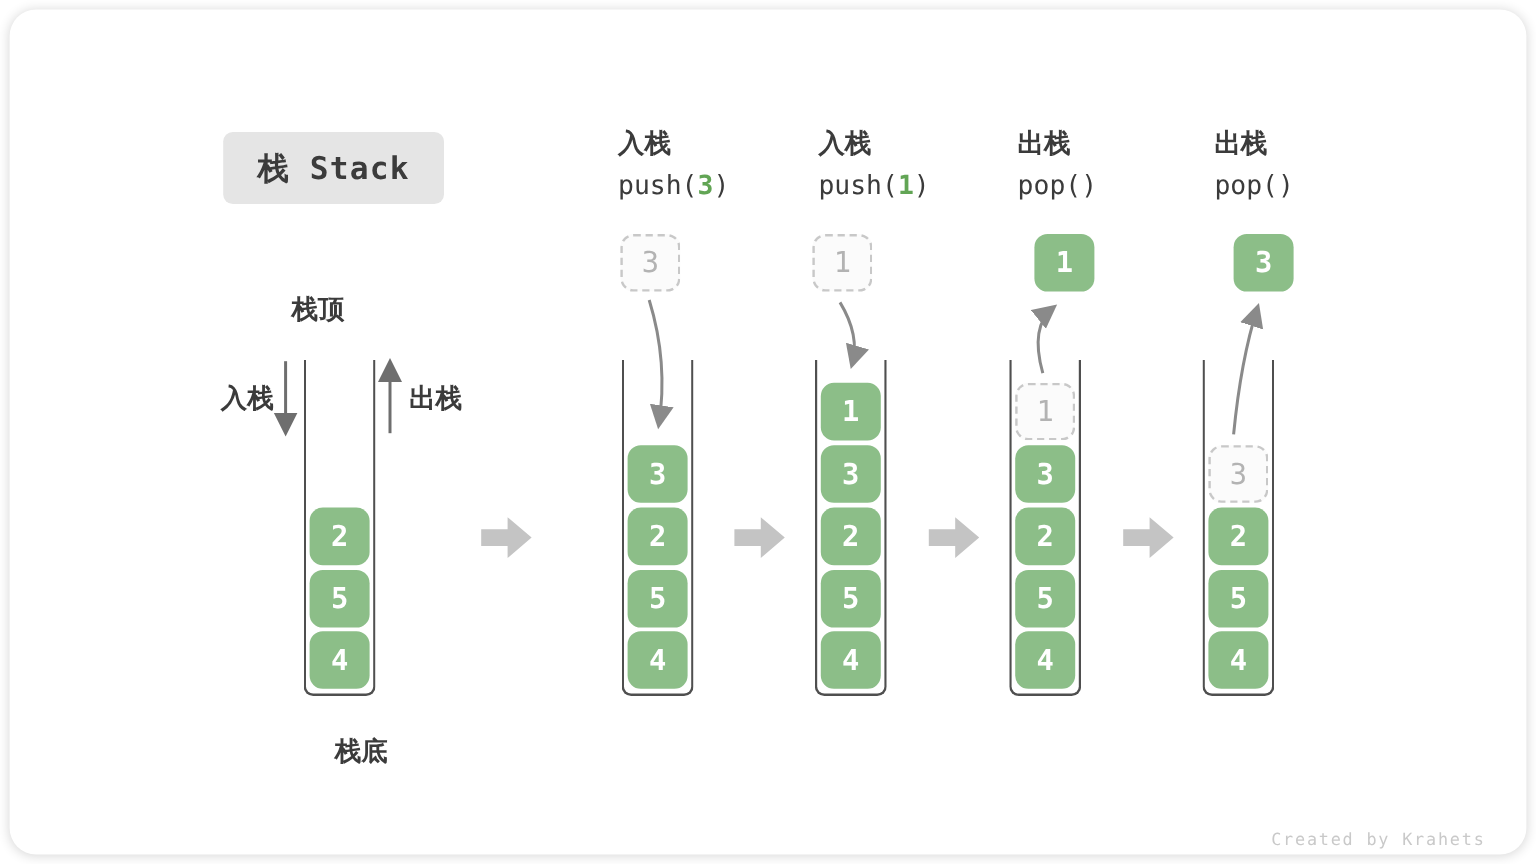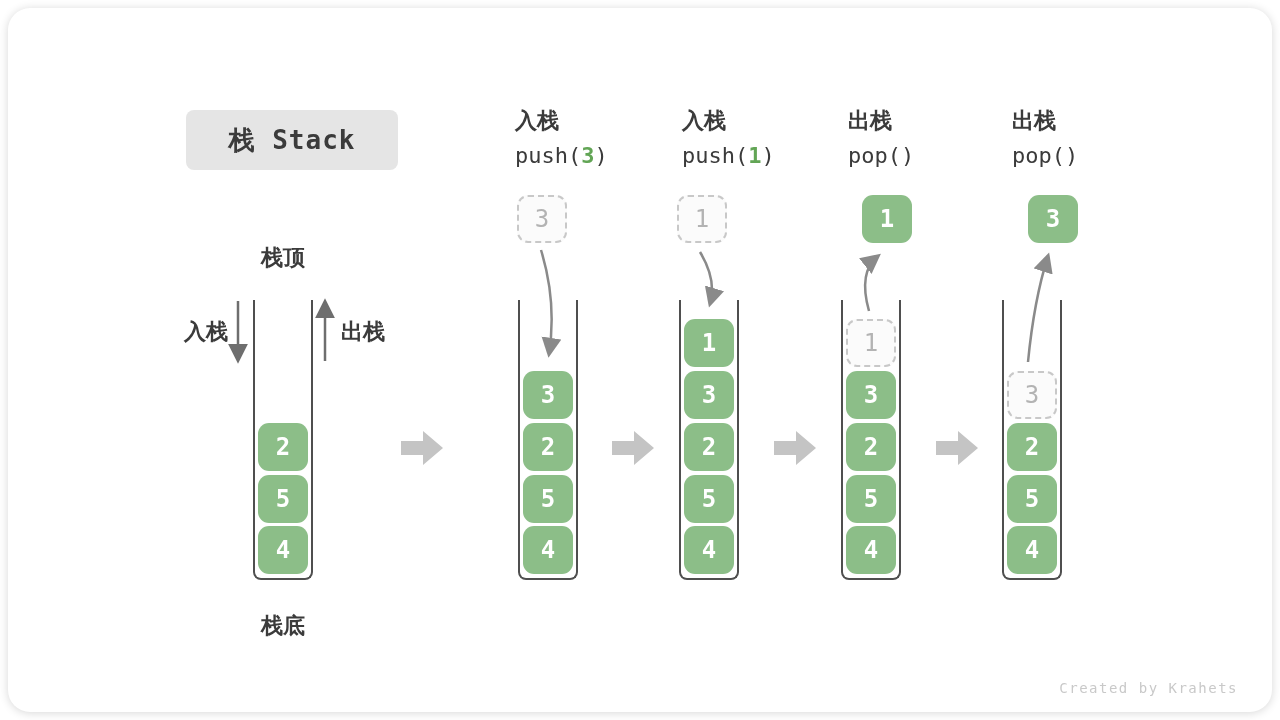--- a/index.html
+++ b/index.html
@@ -5,41 +5,41 @@
   :root{
     --green:#8CBE88; --code-green:#62A555; --ink:#3B3B3B; --wall:#4F4F4F;
     --arrow:#8A8A8A; --arrow-dark:#6E6E6E; --block:#C4C4C4;
     --ghost-border:#C8C8C8; --ghost-bg:#FBFBFB; --ghost-text:#B3B3B3;
     --title-bg:#E5E5E5; --watermark:#C9C9C9;
   }
   html,body{margin:0;padding:0;width:1280px;height:720px;background:#fff;overflow:hidden;
     font-family:"DejaVu Sans","Liberation Sans",sans-serif;}
   .card{position:absolute;left:8px;top:8px;right:8px;bottom:8px;background:#ffffff;
     border-radius:22px;box-shadow:0 1px 10px rgba(0,0,0,0.16);}
-  .title-box{position:absolute;left:186px;top:110px;width:212px;height:60px;background:var(--title-bg);
+  .title-box{position:absolute;left:186px;top:110px;width:184px;height:60px;background:var(--title-bg);
     border-radius:8px;display:flex;align-items:center;justify-content:center;
     font:600 26px "DejaVu Sans Mono","Liberation Mono",monospace;color:var(--ink);letter-spacing:1px;}
   .op{position:absolute;top:108px;}
   .op-zh{font-weight:700;font-size:22px;color:var(--ink);line-height:26px;}
   .op-code{margin-top:8px;font:400 22px "DejaVu Sans Mono","Liberation Mono",monospace;color:var(--ink);line-height:28px;text-align:center;}
   .op-code .arg{color:var(--code-green);font-weight:700;}
   .zh-label{position:absolute;font-weight:700;font-size:22px;color:var(--ink);}
   .well{position:absolute;top:300px;width:60px;height:280px;box-sizing:border-box;
     border-left:2px solid var(--wall);border-right:2px solid var(--wall);border-bottom:2px solid var(--wall);
     border-radius:0 0 8px 8px;background:transparent;}
   .box{position:absolute;width:50px;height:48px;box-sizing:border-box;border-radius:11px;
     background:var(--green);color:#fff;display:flex;align-items:center;justify-content:center;
     font:700 24px "DejaVu Sans Mono","Liberation Mono",monospace;}
   .box.ghost{background:var(--ghost-bg);border:2px dashed var(--ghost-border);color:var(--ghost-text);font-weight:400;}
   .overlay{position:absolute;left:0;top:0;pointer-events:none;}
   .thin-arrow{fill:none;stroke:var(--arrow);stroke-width:2.5px;}
   .thin-arrow.dark{stroke:var(--arrow-dark);}
   .block-arrow{fill:var(--block);}
   #ah path{fill:var(--arrow);} #ahd path{fill:var(--arrow-dark);}
-  .watermark{position:absolute;right:42px;bottom:24px;font:400 14px "DejaVu Sans Mono","Liberation Mono",monospace;
+  .watermark{position:absolute;right:42px;bottom:12px;font:400 14px "DejaVu Sans Mono","Liberation Mono",monospace;
     color:var(--watermark);letter-spacing:1.5px;}
 </style>
 </head>
 <body>
 
 <div class="card"></div>
 
 <div class="title-box">栈 Stack</div>
 
 <div class="op" style="left:515px">
@@ -52,22 +52,22 @@
 </div>
 <div class="op" style="left:848px">
   <div class="op-zh">出栈</div>
   <div class="op-code"><span>pop(</span><span class="arg"></span><span>)</span></div>
 </div>
 <div class="op" style="left:1012px">
   <div class="op-zh">出栈</div>
   <div class="op-code"><span>pop(</span><span class="arg"></span><span>)</span></div>
 </div>
 
-<div class="zh-label" style="left:243px;top:243px;width:80px;text-align:center">栈顶</div>
-<div class="zh-label" style="left:243px;top:611px;width:80px;text-align:center">栈底</div>
+<div class="zh-label" style="left:243px;top:243px;width:80px;text-align:left">栈顶</div>
+<div class="zh-label" style="left:243px;top:611px;width:80px;text-align:right">栈底</div>
 <div class="zh-label" style="left:184px;top:317px">入栈</div>
 <div class="zh-label" style="left:341px;top:317px">出栈</div>
 
 <div class="well" style="left:253px"></div>
 <div class="well" style="left:518px"></div>
 <div class="well" style="left:679px"></div>
 <div class="well" style="left:841px"></div>
 <div class="well" style="left:1002px"></div>
 
 <div class="box" style="left:258px;top:423px">2</div>

